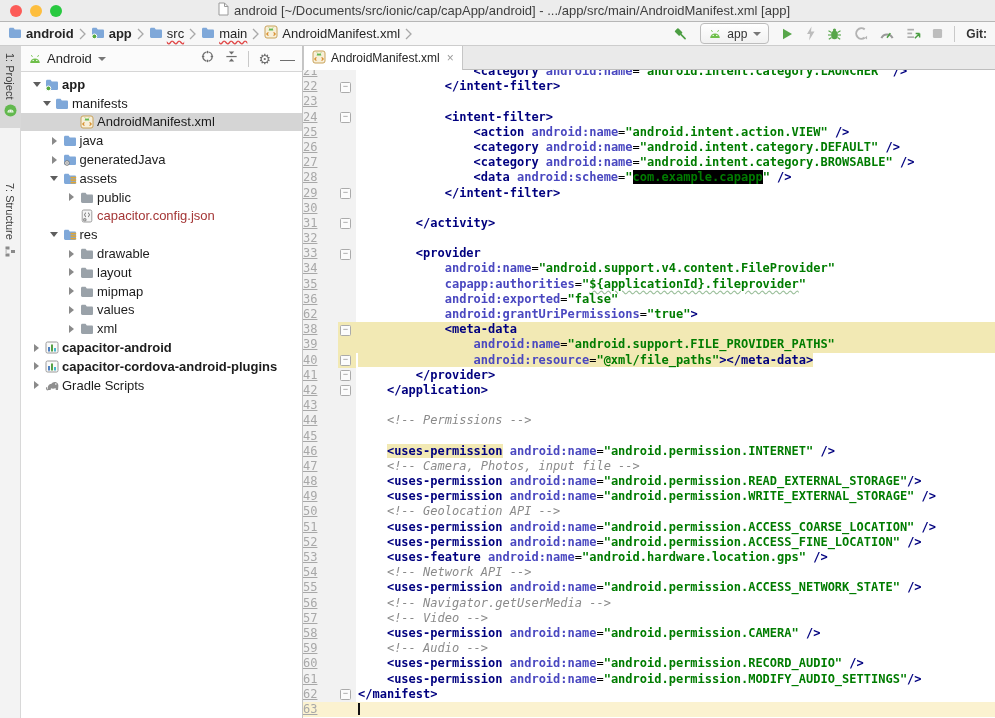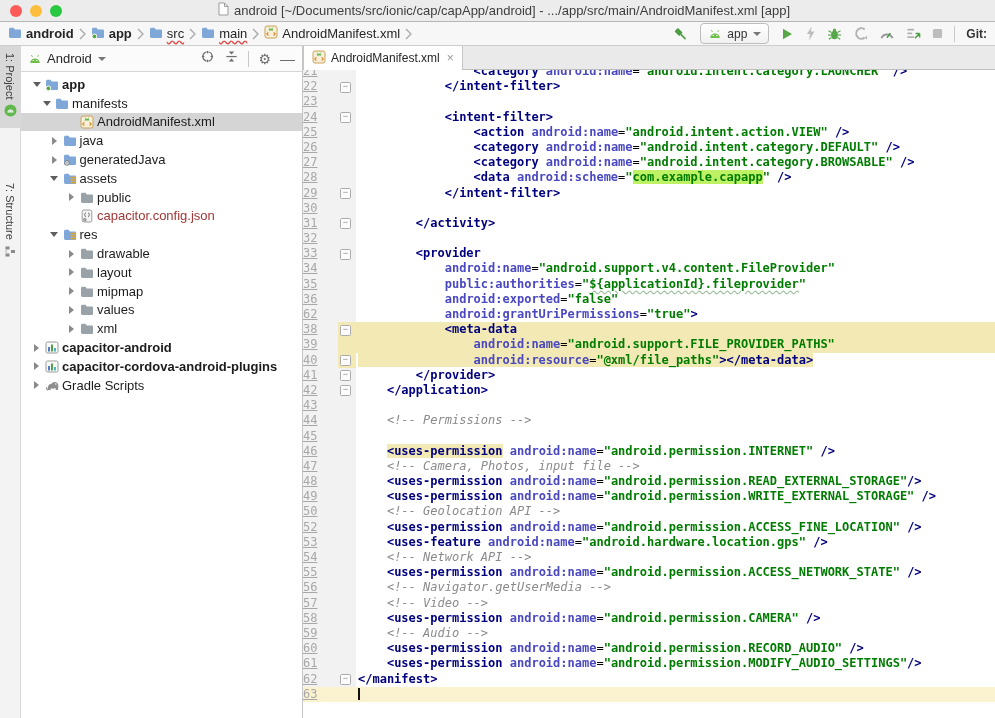--- a/index.html
+++ b/index.html
@@ -85,21 +85,21 @@
   .cline{flex:1;white-space:pre;line-height:15.2px;padding-left:2px;z-index:1;min-width:0;}
   .crow.blkfull .cline,.crow.blkfull .foldc,.crow.blkgut .foldc{background:#F2E9B4;}
   .blktext{background:#F2E9B4;}
   .crow.caretrow .cline,.crow.caretrow .foldc,.crow.caretrow .lnum{background:#FBF2D0;}
   .caret{display:inline-block;width:2px;height:12px;background:#111;vertical-align:-2px;}
 
   .tok-tag{color:#00007F;font-weight:bold;}
   .tok-attr{color:#4A48C0;font-weight:bold;}
   .tok-val{color:#007C00;font-weight:bold;}
   .tok-com{color:#8A8A8A;font-style:italic;}
-  .ihl{background:#bef264;}
+  .ihl{background:#000000;}
   .wavy{text-decoration:underline;text-decoration-style:wavy;text-decoration-color:#9CC09C;text-underline-offset:2px;}
   .whl{background:#F2E9B4;}
 </style>
 </head>
 <body>
 
 <div class="titlebar">
   <div class="traffic">
     <div class="tl" style="background:#FC5B57"></div>
     <div class="tl" style="background:#FDBE3E"></div>
@@ -588,21 +588,21 @@
             <span class="cline">        <span class="tok-tag">&lt;provider</span></span>
           </div>
           <div class="crow">
             <span class="lnum">34</span>
             <span class="foldc"></span>
             <span class="cline">            <span class="tok-attr">android:name</span>=<span class="tok-val">"android.support.v4.content.FileProvider"</span></span>
           </div>
           <div class="crow">
             <span class="lnum">35</span>
             <span class="foldc"></span>
-            <span class="cline">            <span class="tok-attr">public:authorities</span>=<span class="tok-val">"<span class="wavy">${applicationId}.fileprovider</span>"</span></span>
+            <span class="cline">            <span class="tok-attr">capapp:authorities</span>=<span class="tok-val">"<span class="wavy">${applicationId}.fileprovider</span>"</span></span>
           </div>
           <div class="crow">
             <span class="lnum">36</span>
             <span class="foldc"></span>
             <span class="cline">            <span class="tok-attr">android:exported</span>=<span class="tok-val">"false"</span></span>
           </div>
           <div class="crow">
             <span class="lnum">62</span>
             <span class="foldc"></span>
             <span class="cline">            <span class="tok-attr">android:grantUriPermissions</span>=<span class="tok-val">"true"</span><span class="tok-tag">&gt;</span></span>
@@ -672,20 +672,25 @@
           </div>
           <div class="crow">
             <span class="lnum">49</span>
             <span class="foldc"></span>
             <span class="cline">    <span class="tok-tag">&lt;uses-permission</span> <span class="tok-attr">android:name</span>=<span class="tok-val">"android.permission.WRITE_EXTERNAL_STORAGE"</span> <span class="tok-tag">/&gt;</span></span>
           </div>
           <div class="crow">
             <span class="lnum">50</span>
             <span class="foldc"></span>
             <span class="cline">    <span class="tok-com">&lt;!-- Geolocation API --&gt;</span></span>
+          </div>
+          <div class="crow">
+            <span class="lnum">51</span>
+            <span class="foldc"></span>
+            <span class="cline">    <span class="tok-tag">&lt;uses-permission</span> <span class="tok-attr">android:name</span>=<span class="tok-val">"android.permission.ACCESS_COARSE_LOCATION"</span> <span class="tok-tag">/&gt;</span></span>
           </div>
           <div class="crow">
             <span class="lnum">52</span>
             <span class="foldc"></span>
             <span class="cline">    <span class="tok-tag">&lt;uses-permission</span> <span class="tok-attr">android:name</span>=<span class="tok-val">"android.permission.ACCESS_FINE_LOCATION"</span> <span class="tok-tag">/&gt;</span></span>
           </div>
           <div class="crow">
             <span class="lnum">53</span>
             <span class="foldc"></span>
             <span class="cline">    <span class="tok-tag">&lt;uses-feature</span> <span class="tok-attr">android:name</span>=<span class="tok-val">"android.hardware.location.gps"</span> <span class="tok-tag">/&gt;</span></span>

